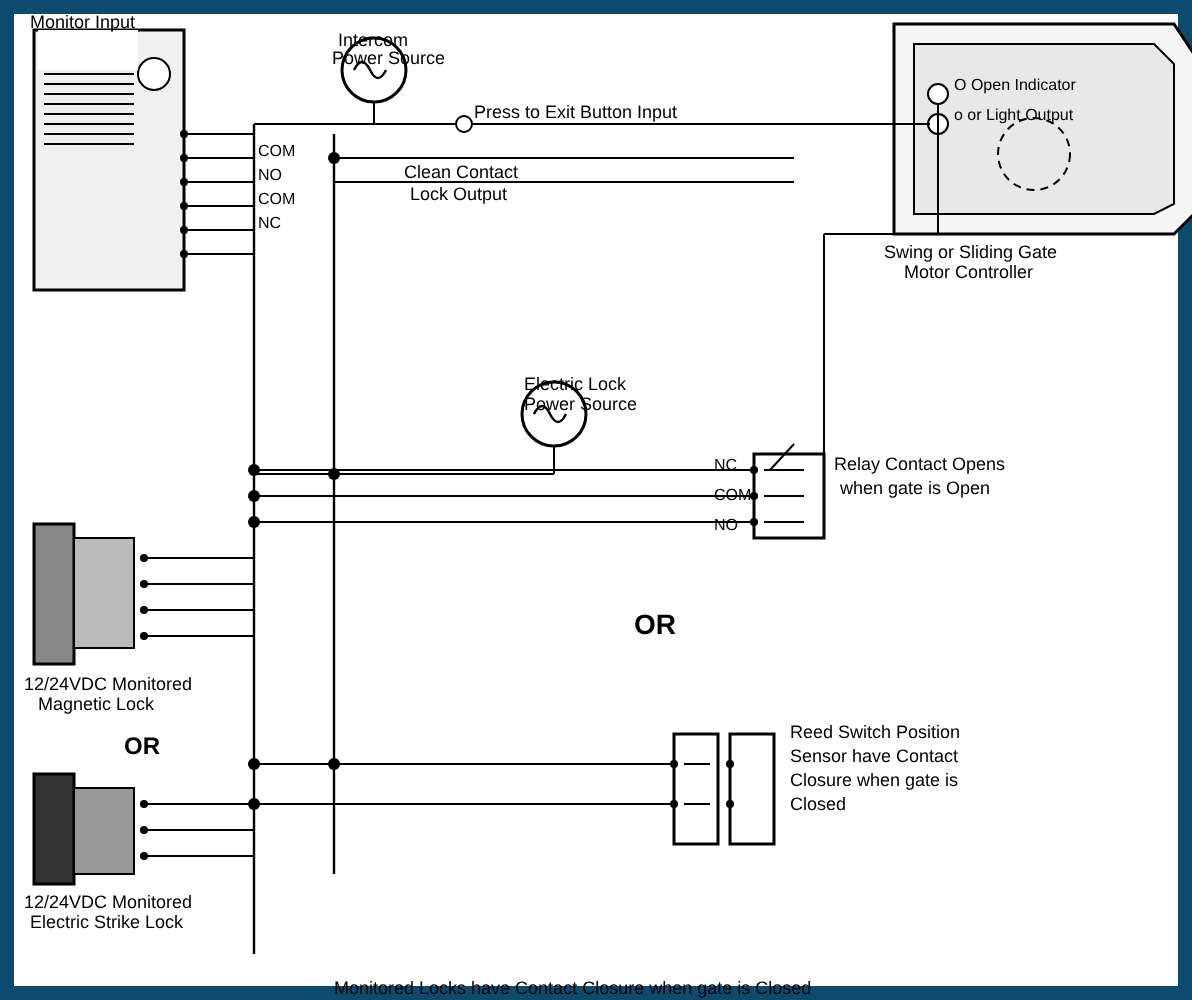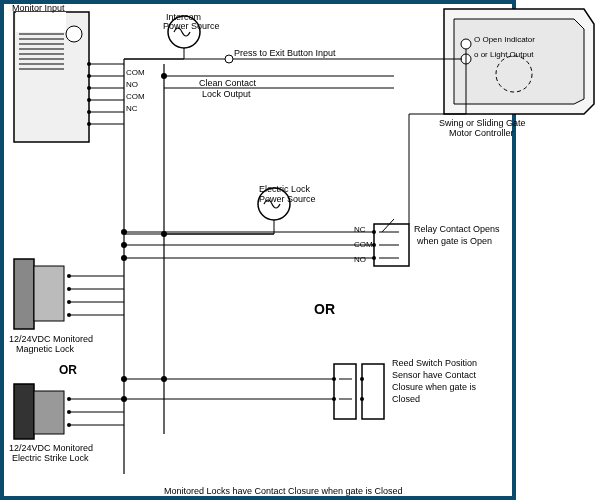--- a/index.html
+++ b/index.html
@@ -6,25 +6,25 @@
     body {
       width: 596px;
       height: 500px;
       background: #fff;
       font-family: Arial, sans-serif;
       font-size: 11px;
       overflow: hidden;
       position: relative;
     }
     .diagram-container {
-      width: 516px;
+      width: 596px;
       height: 500px;
       position: relative;
       background: #fff;
-      border: 4px solid #0c4a6e;
+      border: 7px solid #0c4a6e;
     }
     svg {
       width: 596px;
       height: 500px;
       position: absolute;
       top: 0;
       left: 0;
     }
   </style>
 </head>

